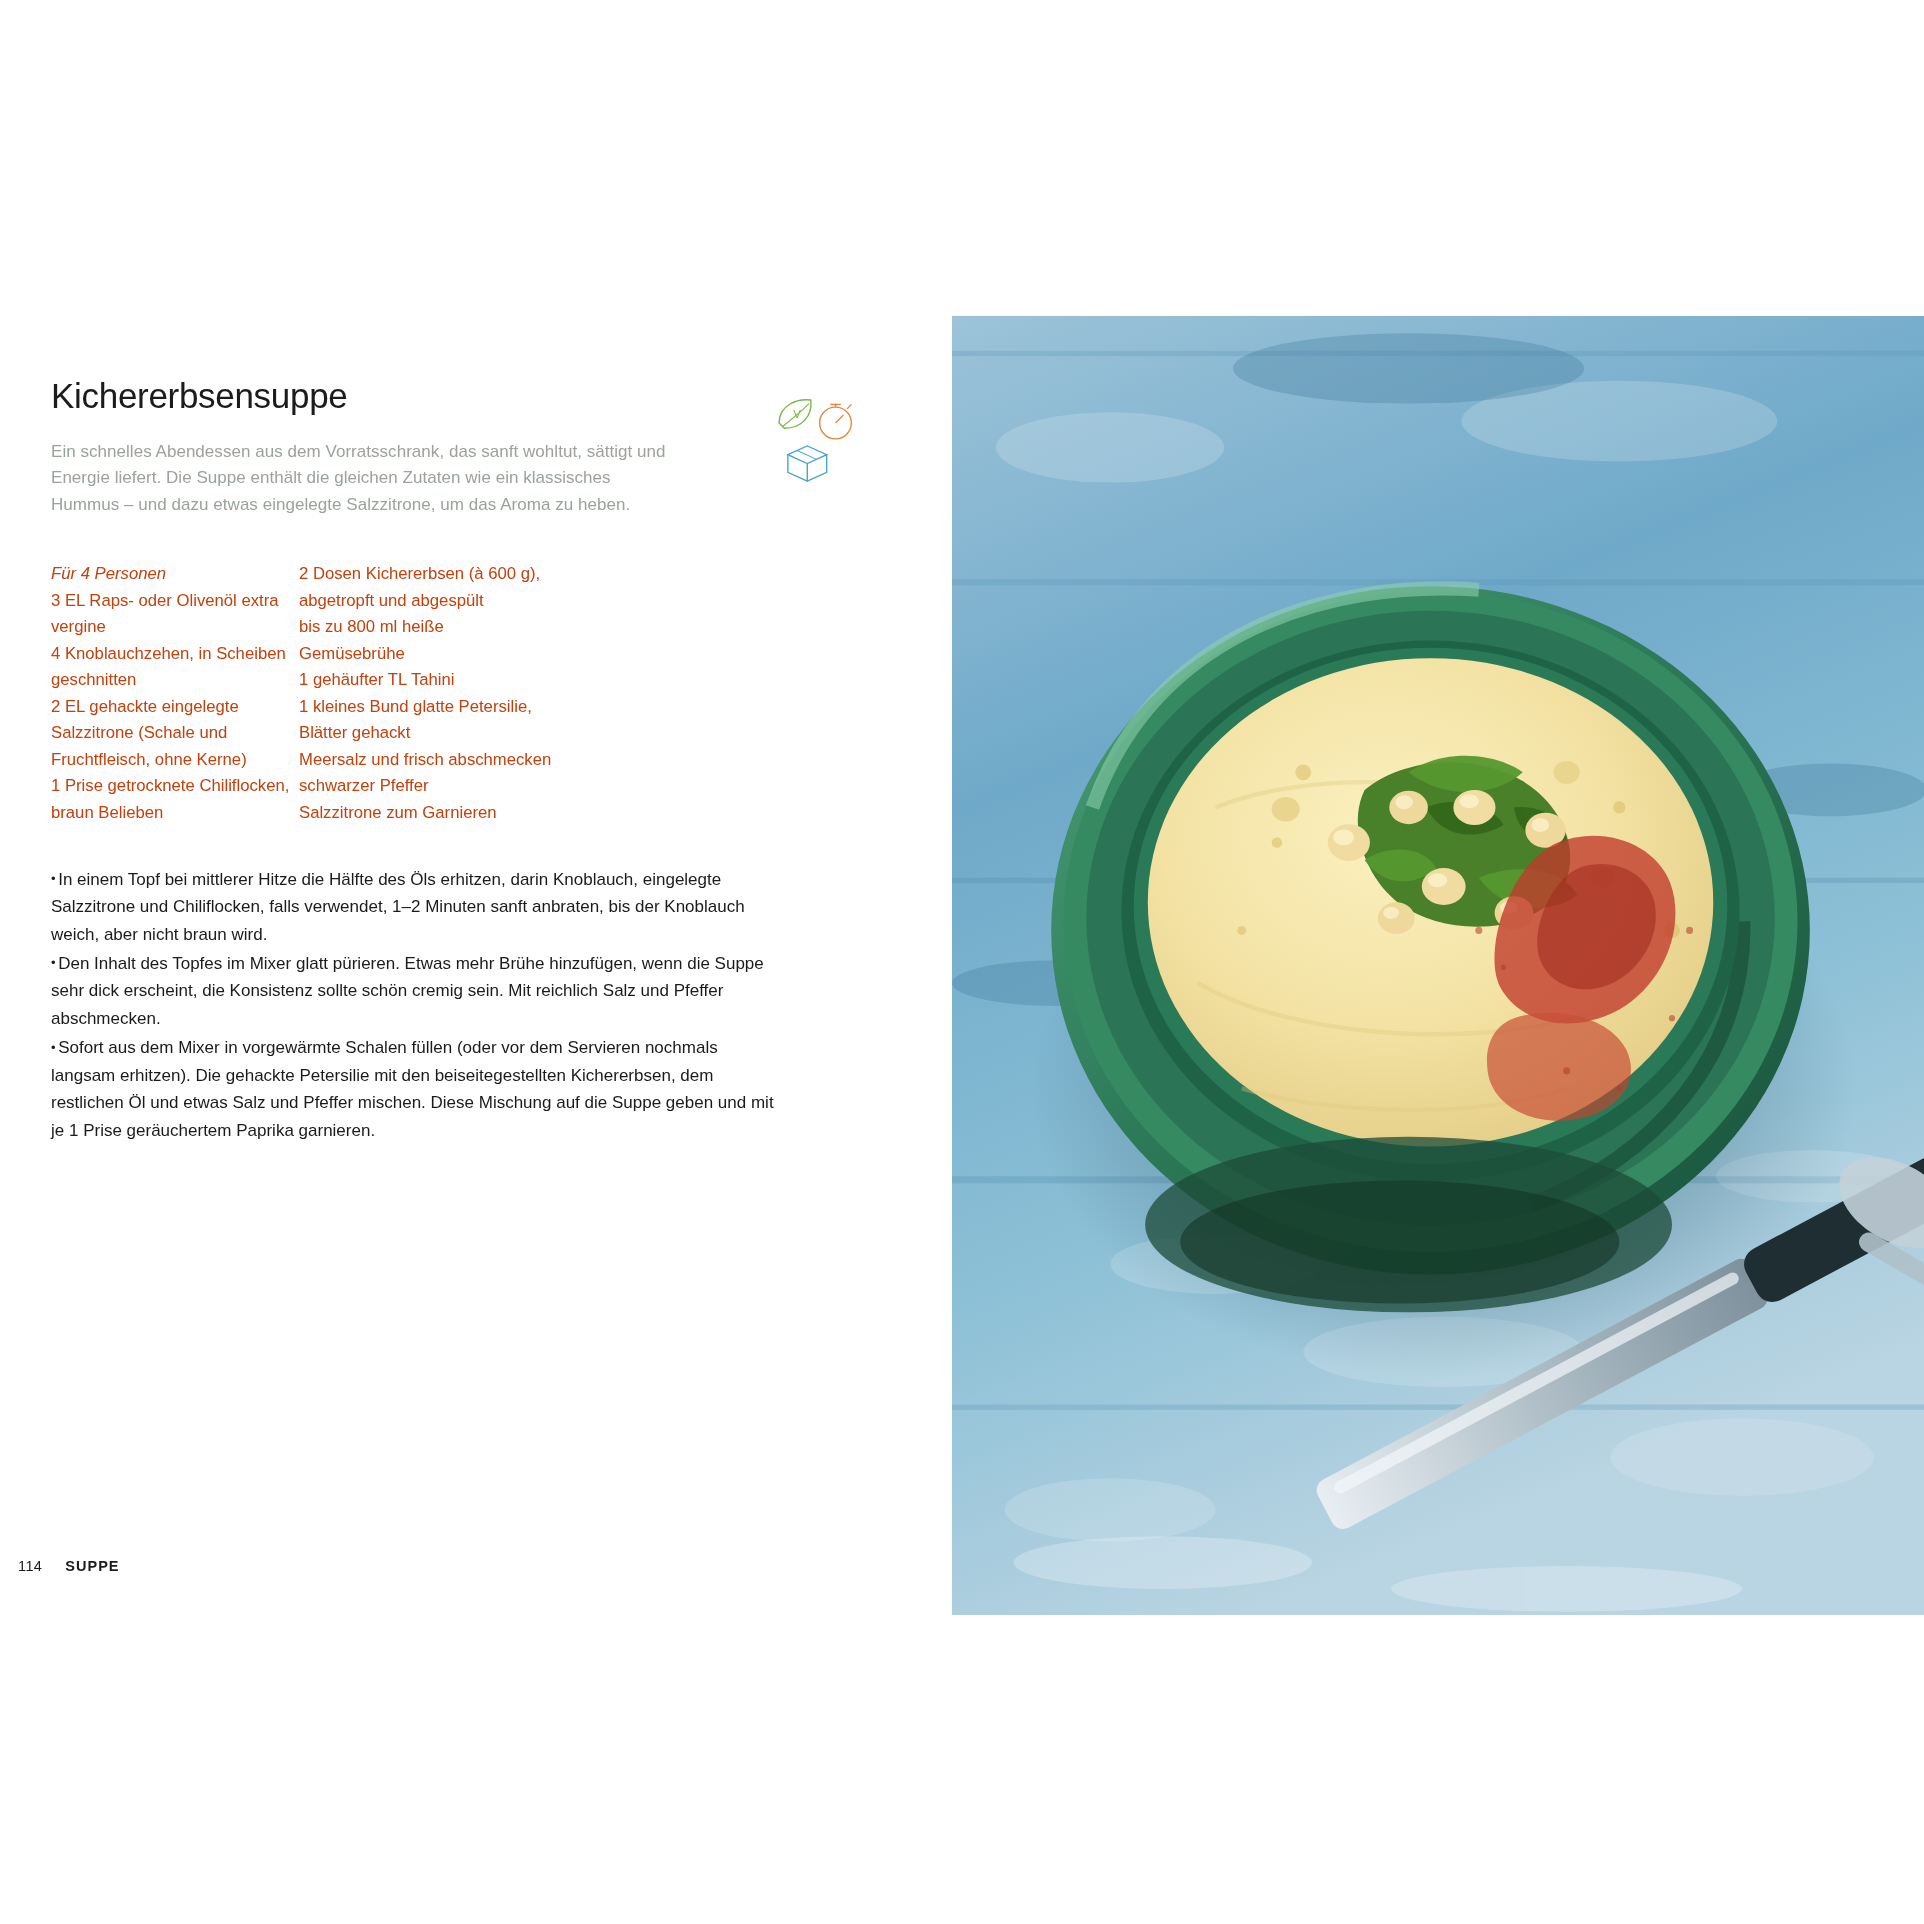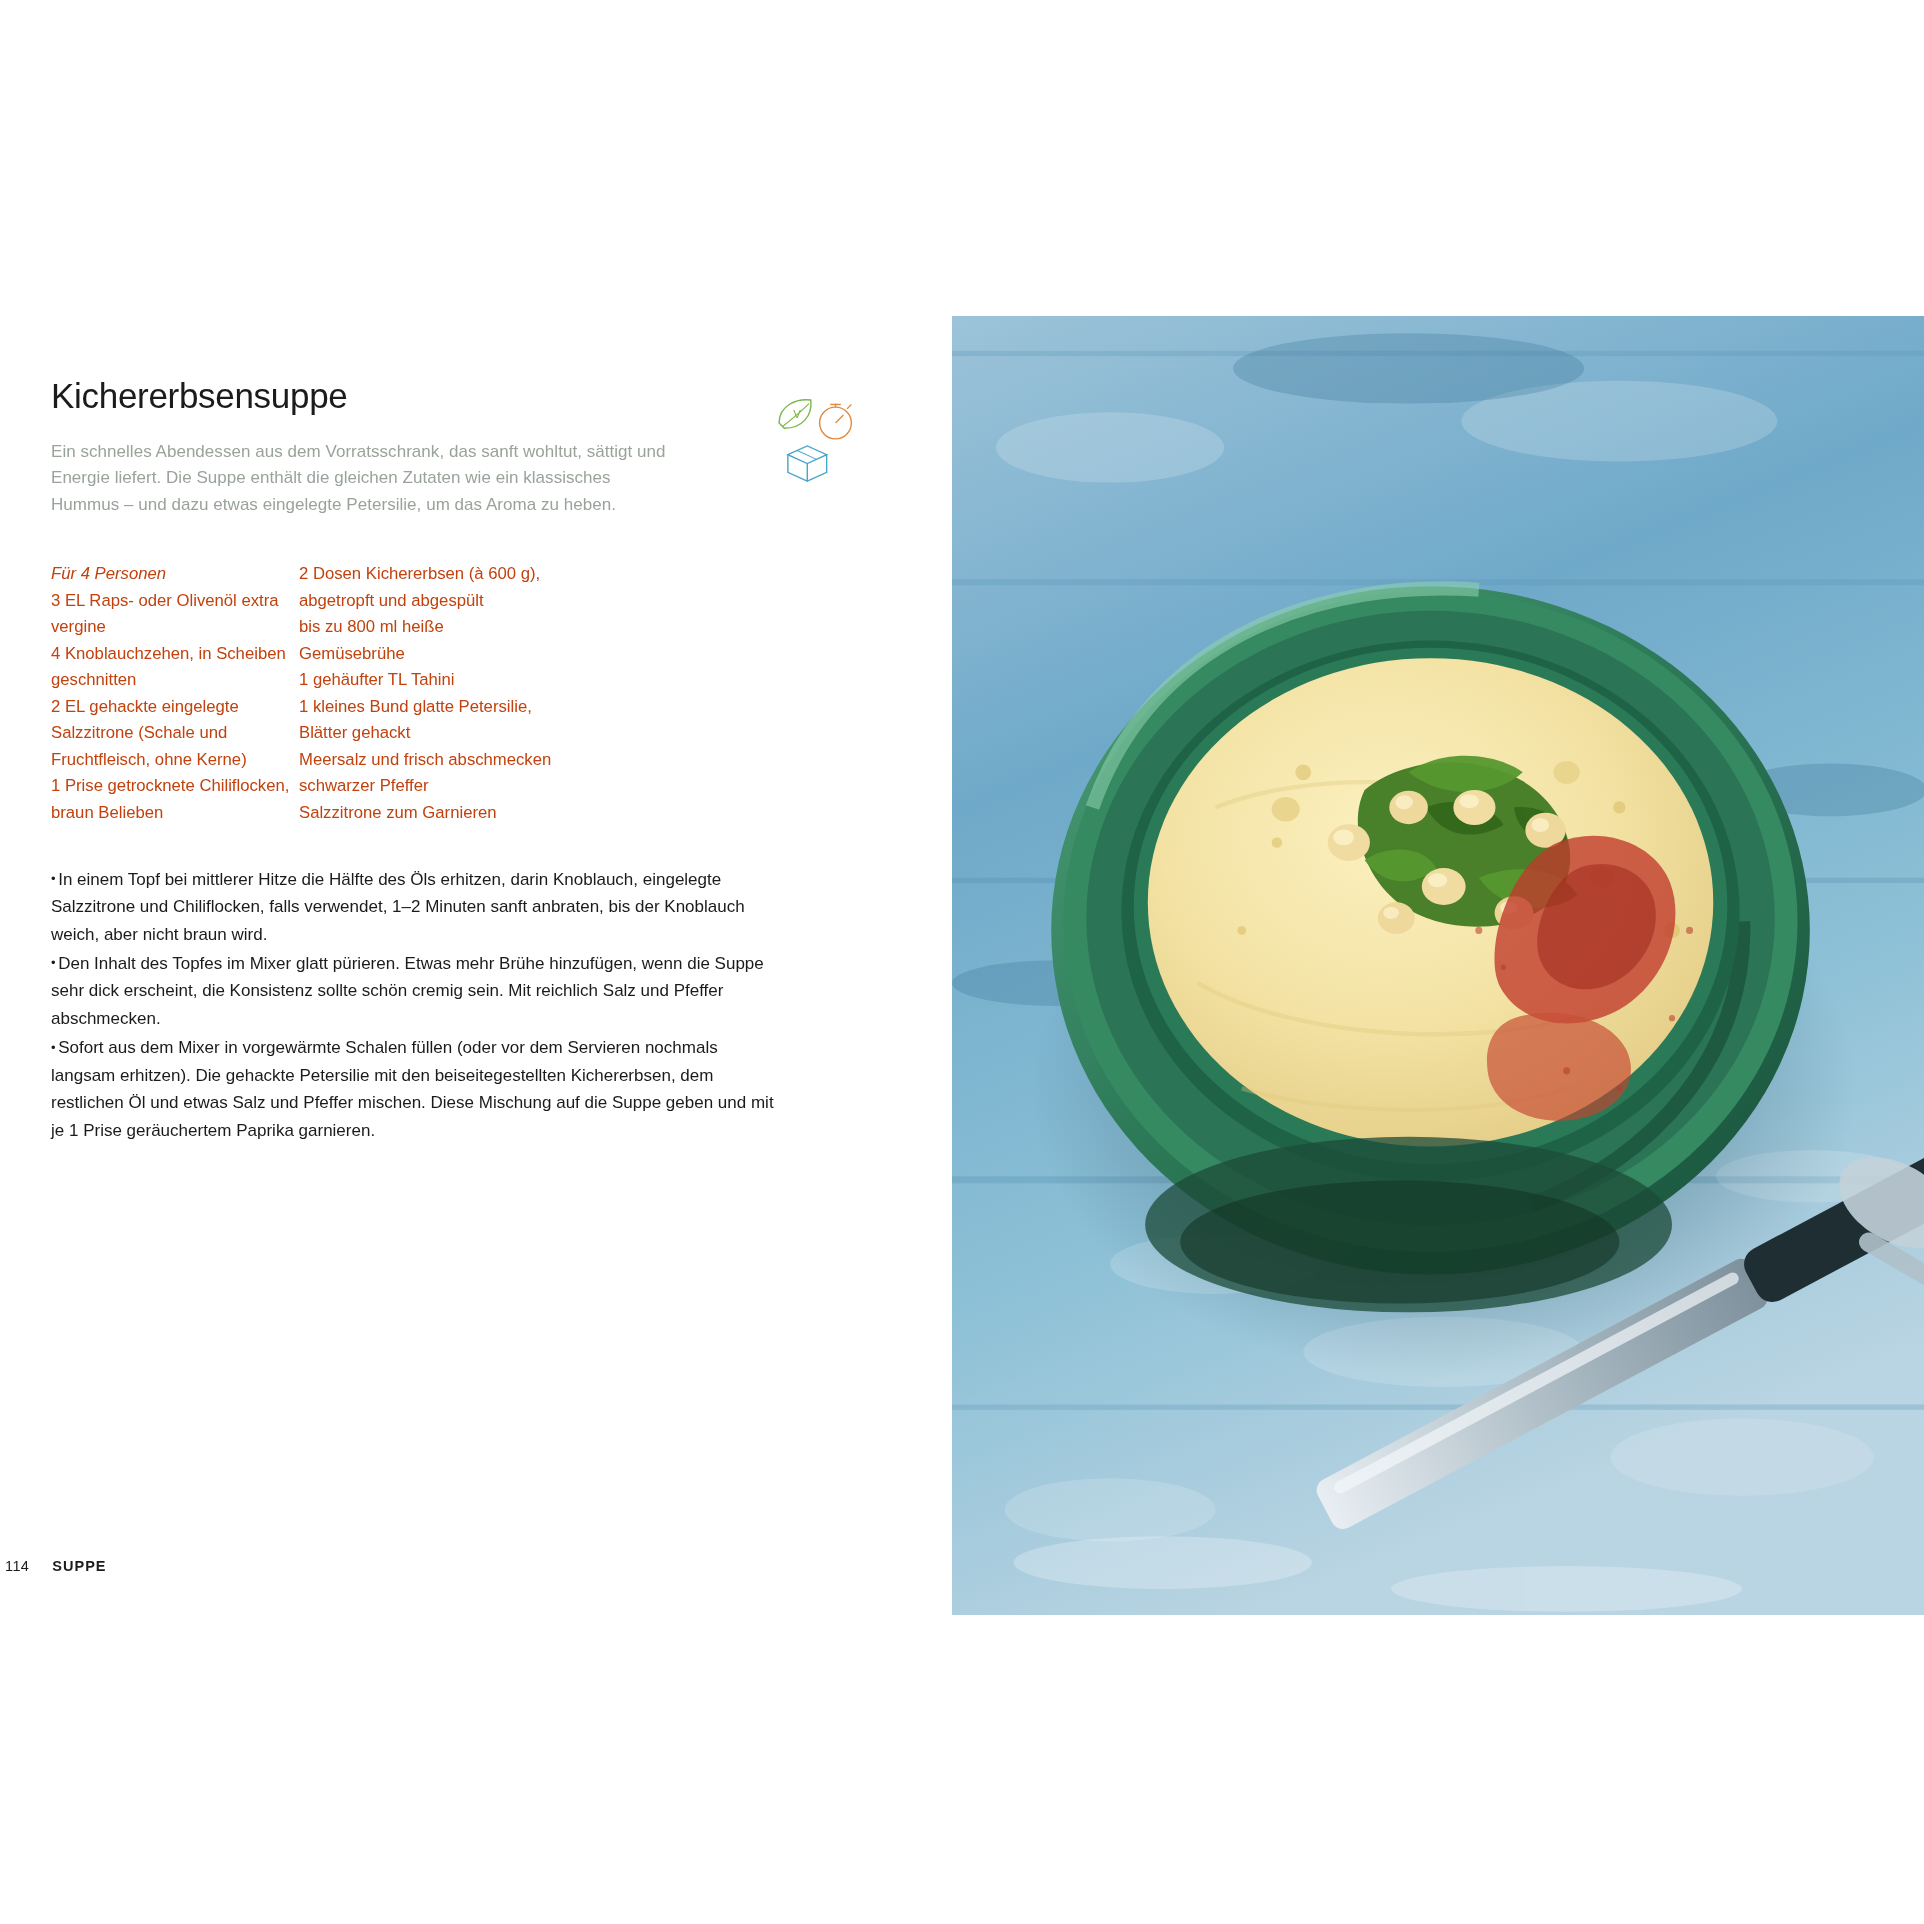--- a/index.html
+++ b/index.html
@@ -91,21 +91,21 @@
   .step .bullet {
     color: #1b1b1b;
     font-size: 13px;
     vertical-align: 1.8px;
     margin-right: 2.6px;
   }
 
   
   .footer {
     position: absolute;
-    left: 5px;
+    left: 18px;
     top: 1558px;
     font-size: 14.5px;
     letter-spacing: 0.4px;
     color: #1b1b1b;
   }
   .footer .pagenum { margin-right: 23px; }
   .footer .section { font-weight: bold; letter-spacing: 1px; }
 
   
   .photo {
@@ -121,21 +121,21 @@
 </style>
 </head>
 <body>
 
 <div class="page">
 
   <div class="text-col">
 
     <h1 class="recipe-title">Kichererbsensuppe</h1>
 
-    <p class="intro">Ein schnelles Abendessen aus dem Vorratsschrank, das sanft wohltut, sättigt und Energie liefert. Die Suppe enthält die gleichen Zutaten wie ein klassisches Hummus – und dazu etwas eingelegte Petersilie, um das Aroma zu heben.</p>
+    <p class="intro">Ein schnelles Abendessen aus dem Vorratsschrank, das sanft wohltut, sättigt und Energie liefert. Die Suppe enthält die gleichen Zutaten wie ein klassisches Hummus – und dazu etwas eingelegte Salzzitrone, um das Aroma zu heben.</p>
 
     <div class="ingredients">
       <div class="ing-col left">
         <span class="serves">Für 4 Personen</span>
         <span class="ing-line">3 EL Raps- oder Olivenöl extra</span>
         <span class="ing-line">vergine</span>
         <span class="ing-line">4 Knoblauchzehen, in Scheiben</span>
         <span class="ing-line">geschnitten</span>
         <span class="ing-line">2 EL gehackte eingelegte</span>
         <span class="ing-line">Salzzitrone (Schale und</span>

